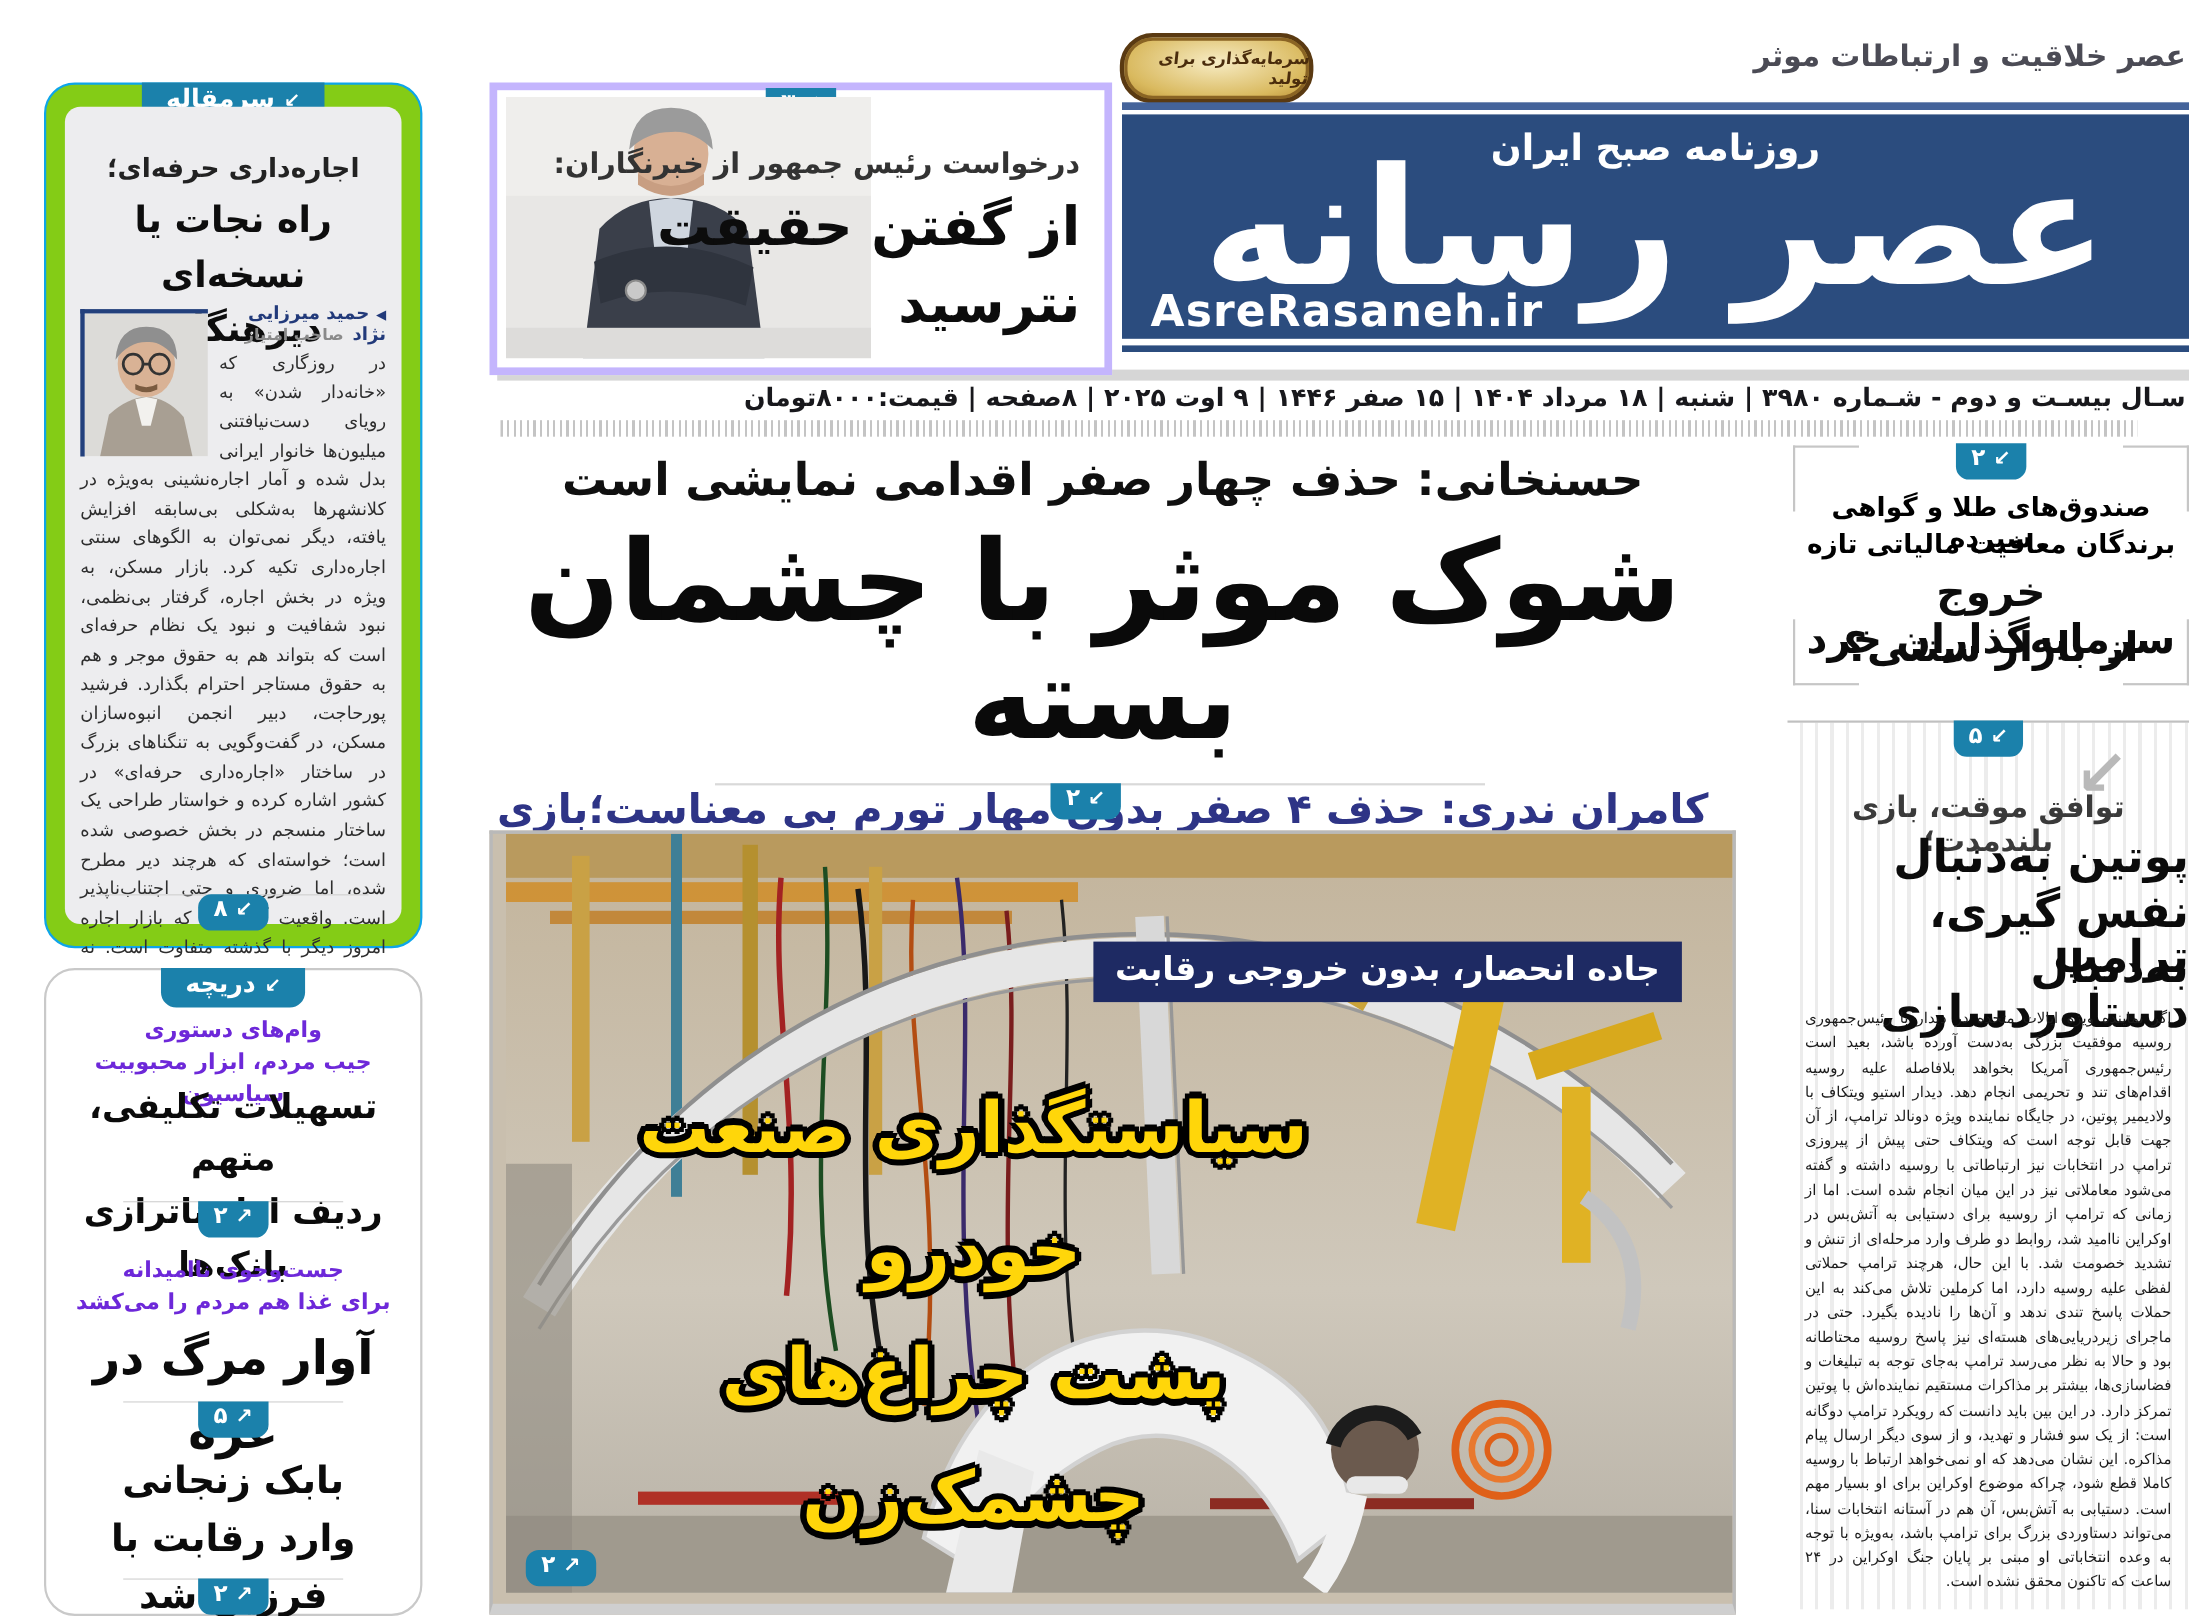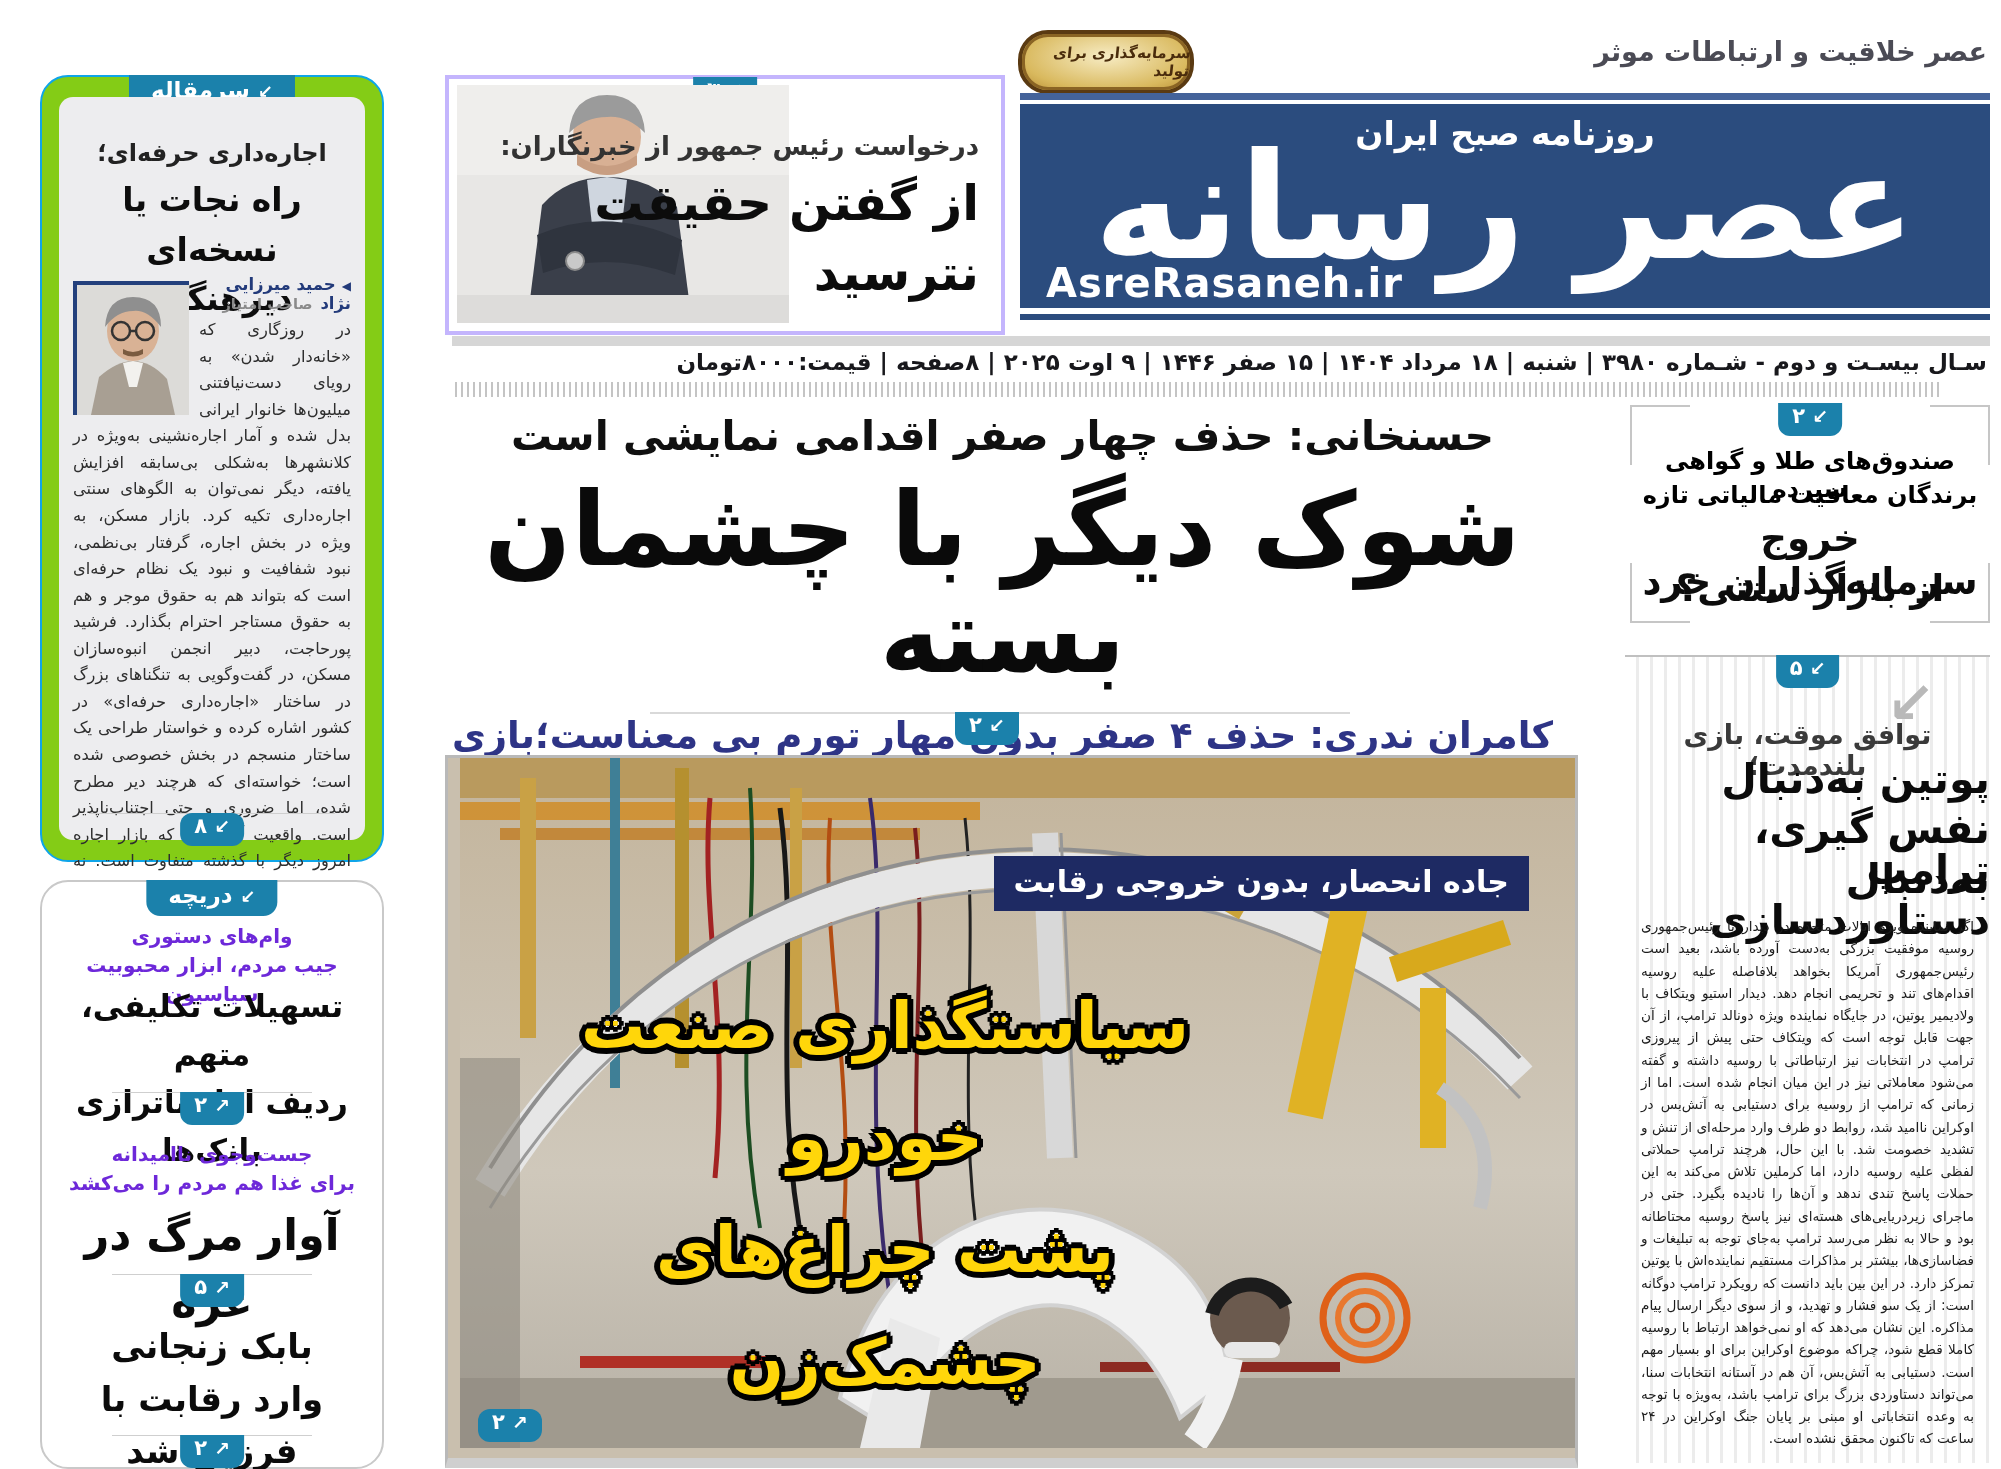--- a/index.html
+++ b/index.html
@@ -26,21 +26,21 @@
 
   
   .tag{position:absolute;background:#1b81ab;color:#fff;font-weight:700;font-size:21px;
        padding:1px 14px 7px;border-radius:0 0 12px 12px;direction:ltr;white-space:nowrap;line-height:1.2;}
   .tag .ar{margin-left:7px;font-size:19px;}
   .tab{position:absolute;background:#1b81ab;color:#fff;font-weight:700;font-size:23px;
        padding:2px 22px 8px;border-radius:0 0 14px 14px;direction:rtl;white-space:nowrap;}
   .tab .ar{margin-left:8px;font-size:18px;}
 
   
-  #president-box{left:445px;top:75px;width:552px;height:252px;background:#fff;border:4px solid #c4b5fd;}
+  #president-box{left:445px;top:75px;width:552px;height:252px;background:#fff;border:7px solid #c4b5fd;}
   #president-photo{position:absolute;left:8px;top:6px;width:332px;height:238px;overflow:hidden;}
   #president-kicker{position:absolute;right:22px;top:52px;font-size:26px;font-weight:700;color:#333;direction:rtl;}
   .president-line{position:absolute;right:22px;font-size:49px;font-weight:700;color:#0c0c0c;direction:rtl;}
 
   
   #lead{left:445px;top:412px;width:1115px;text-align:center;direction:rtl;}
   #lead-kicker{font-size:41px;font-weight:700;color:#101010;}
   #lead-headline{font-size:102px;font-weight:700;color:#0a0a0a;margin-top:16px;line-height:1.05;}
   #lead-subhead{font-size:37px;font-weight:700;color:#2e3486;margin-top:24px;}
   #lead-rule{left:650px;top:712px;width:700px;height:2px;background:#d9d9d9;}
@@ -141,21 +141,21 @@
         <rect x="0" y="210" width="332" height="28" fill="#dddcda"></rect>
       </svg>
     </div>
     <div id="president-kicker">درخواست رئیس جمهور از خبرنگاران:</div>
     <div class="president-line" style="top:96px;">از گفتن حقیقت</div>
     <div class="president-line" style="top:166px;">نترسید</div>
   </div>
 
   <div id="lead" class="abs">
     <div id="lead-kicker">حسنخانی: حذف چهار صفر اقدامی نمایشی است</div>
-    <div id="lead-headline">شوک دیگر با چشمان بسته</div>
+    <div id="lead-headline">شوک موثر با چشمان بسته</div>
     <div id="lead-subhead">کامران ندری: حذف ۴ صفر بدون مهار تورم بی معناست؛بازی ناشیانه با صفرها</div>
   </div>
   <div id="lead-rule" class="abs"></div>
   <div class="tag" style="left:955px;top:712px;">
     <span>۲</span><span class="ar">↙</span>
   </div>
 
   <div id="photo-story" class="abs">
     <svg width="1115" height="690" viewBox="0 0 1115 690" preserveAspectRatio="none">
       <defs>

